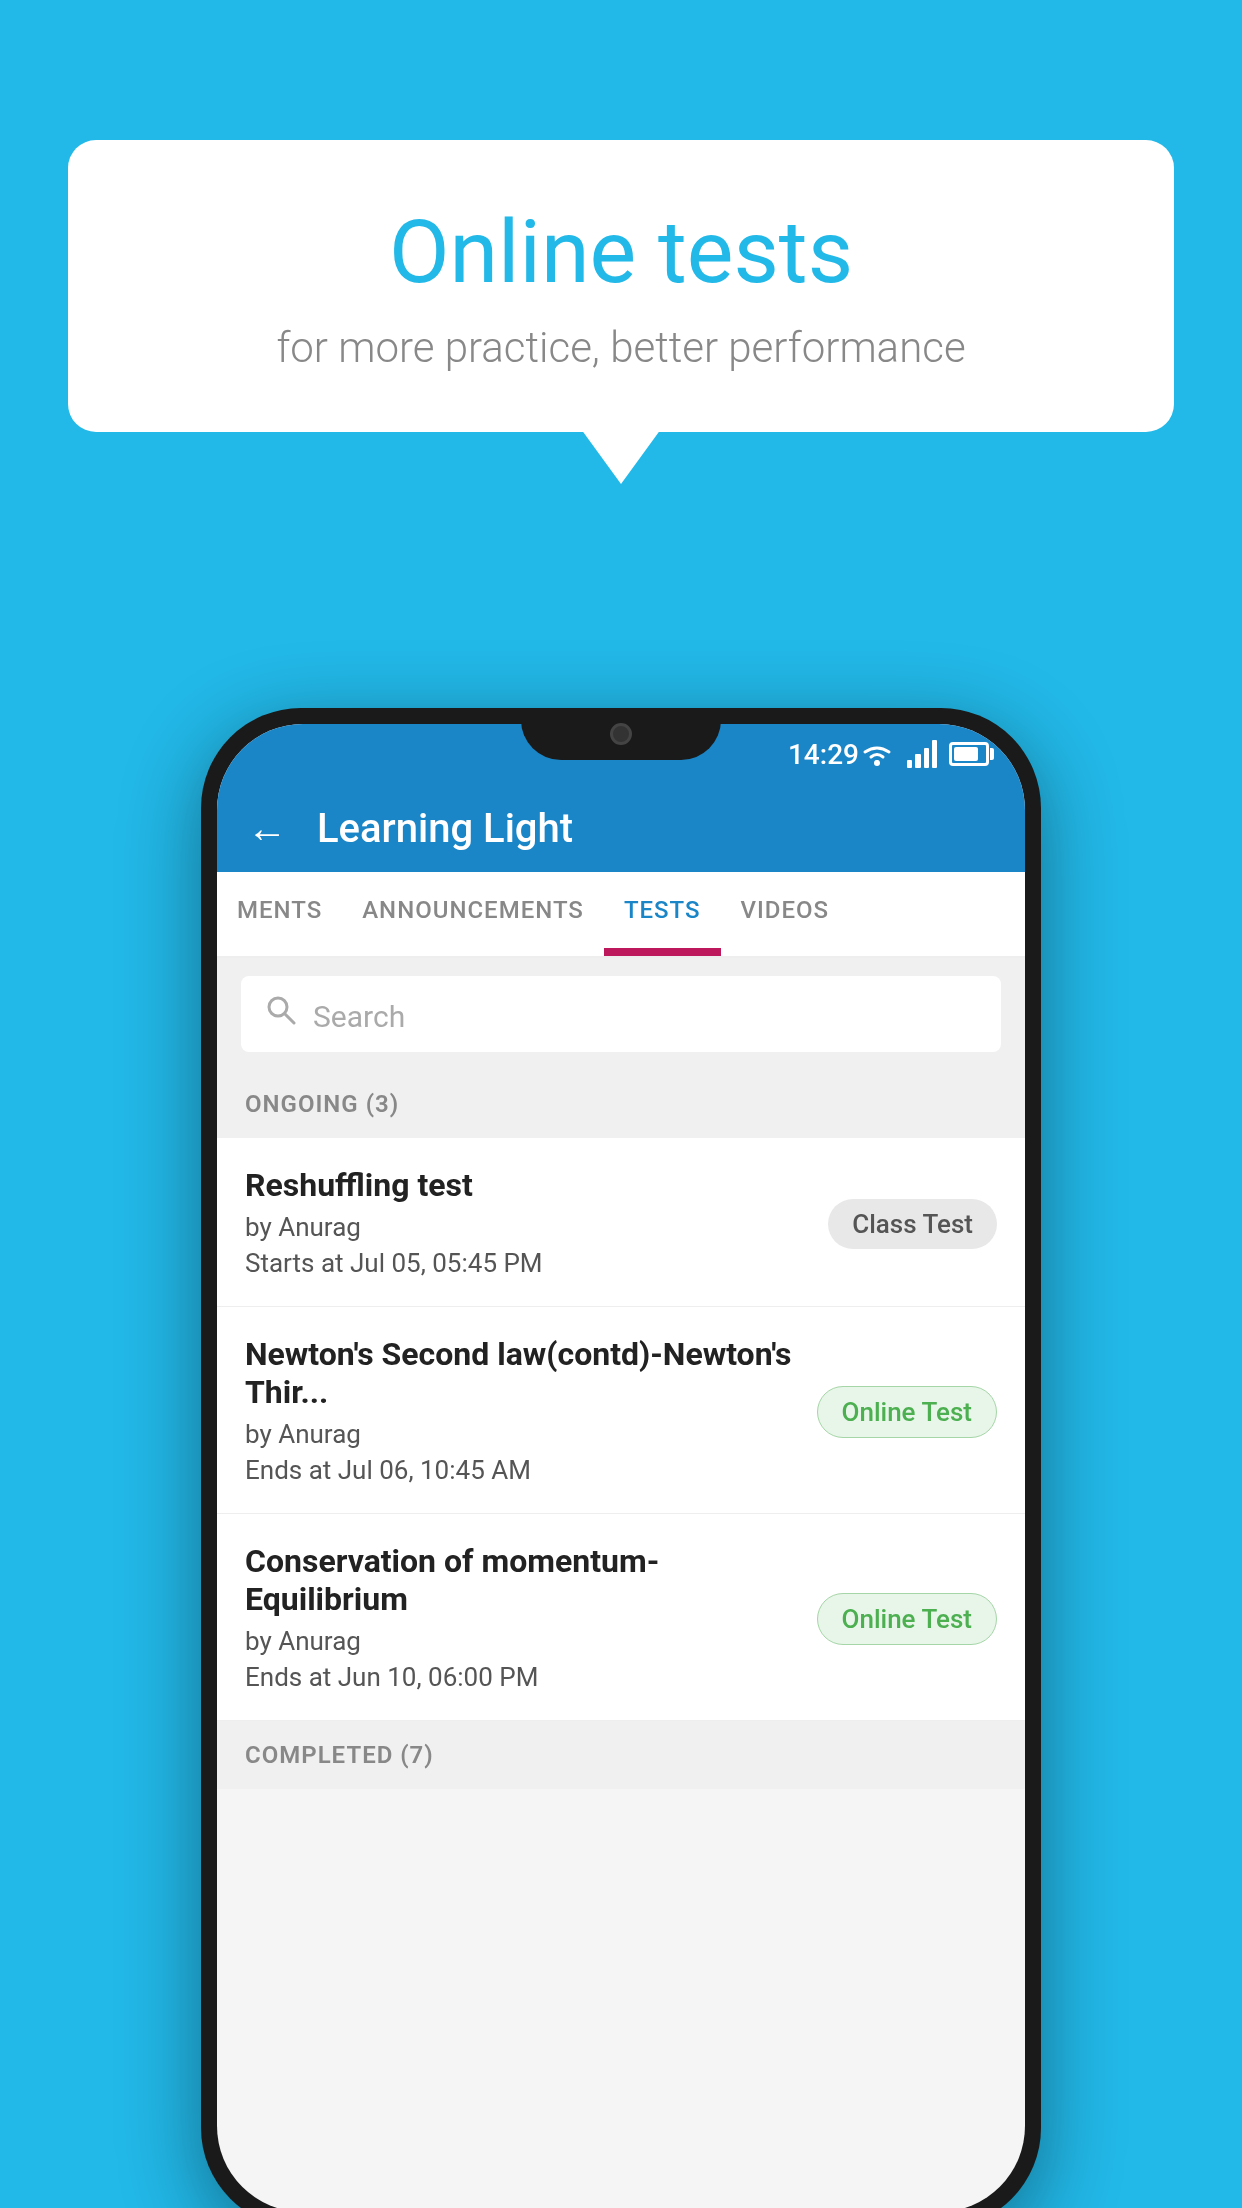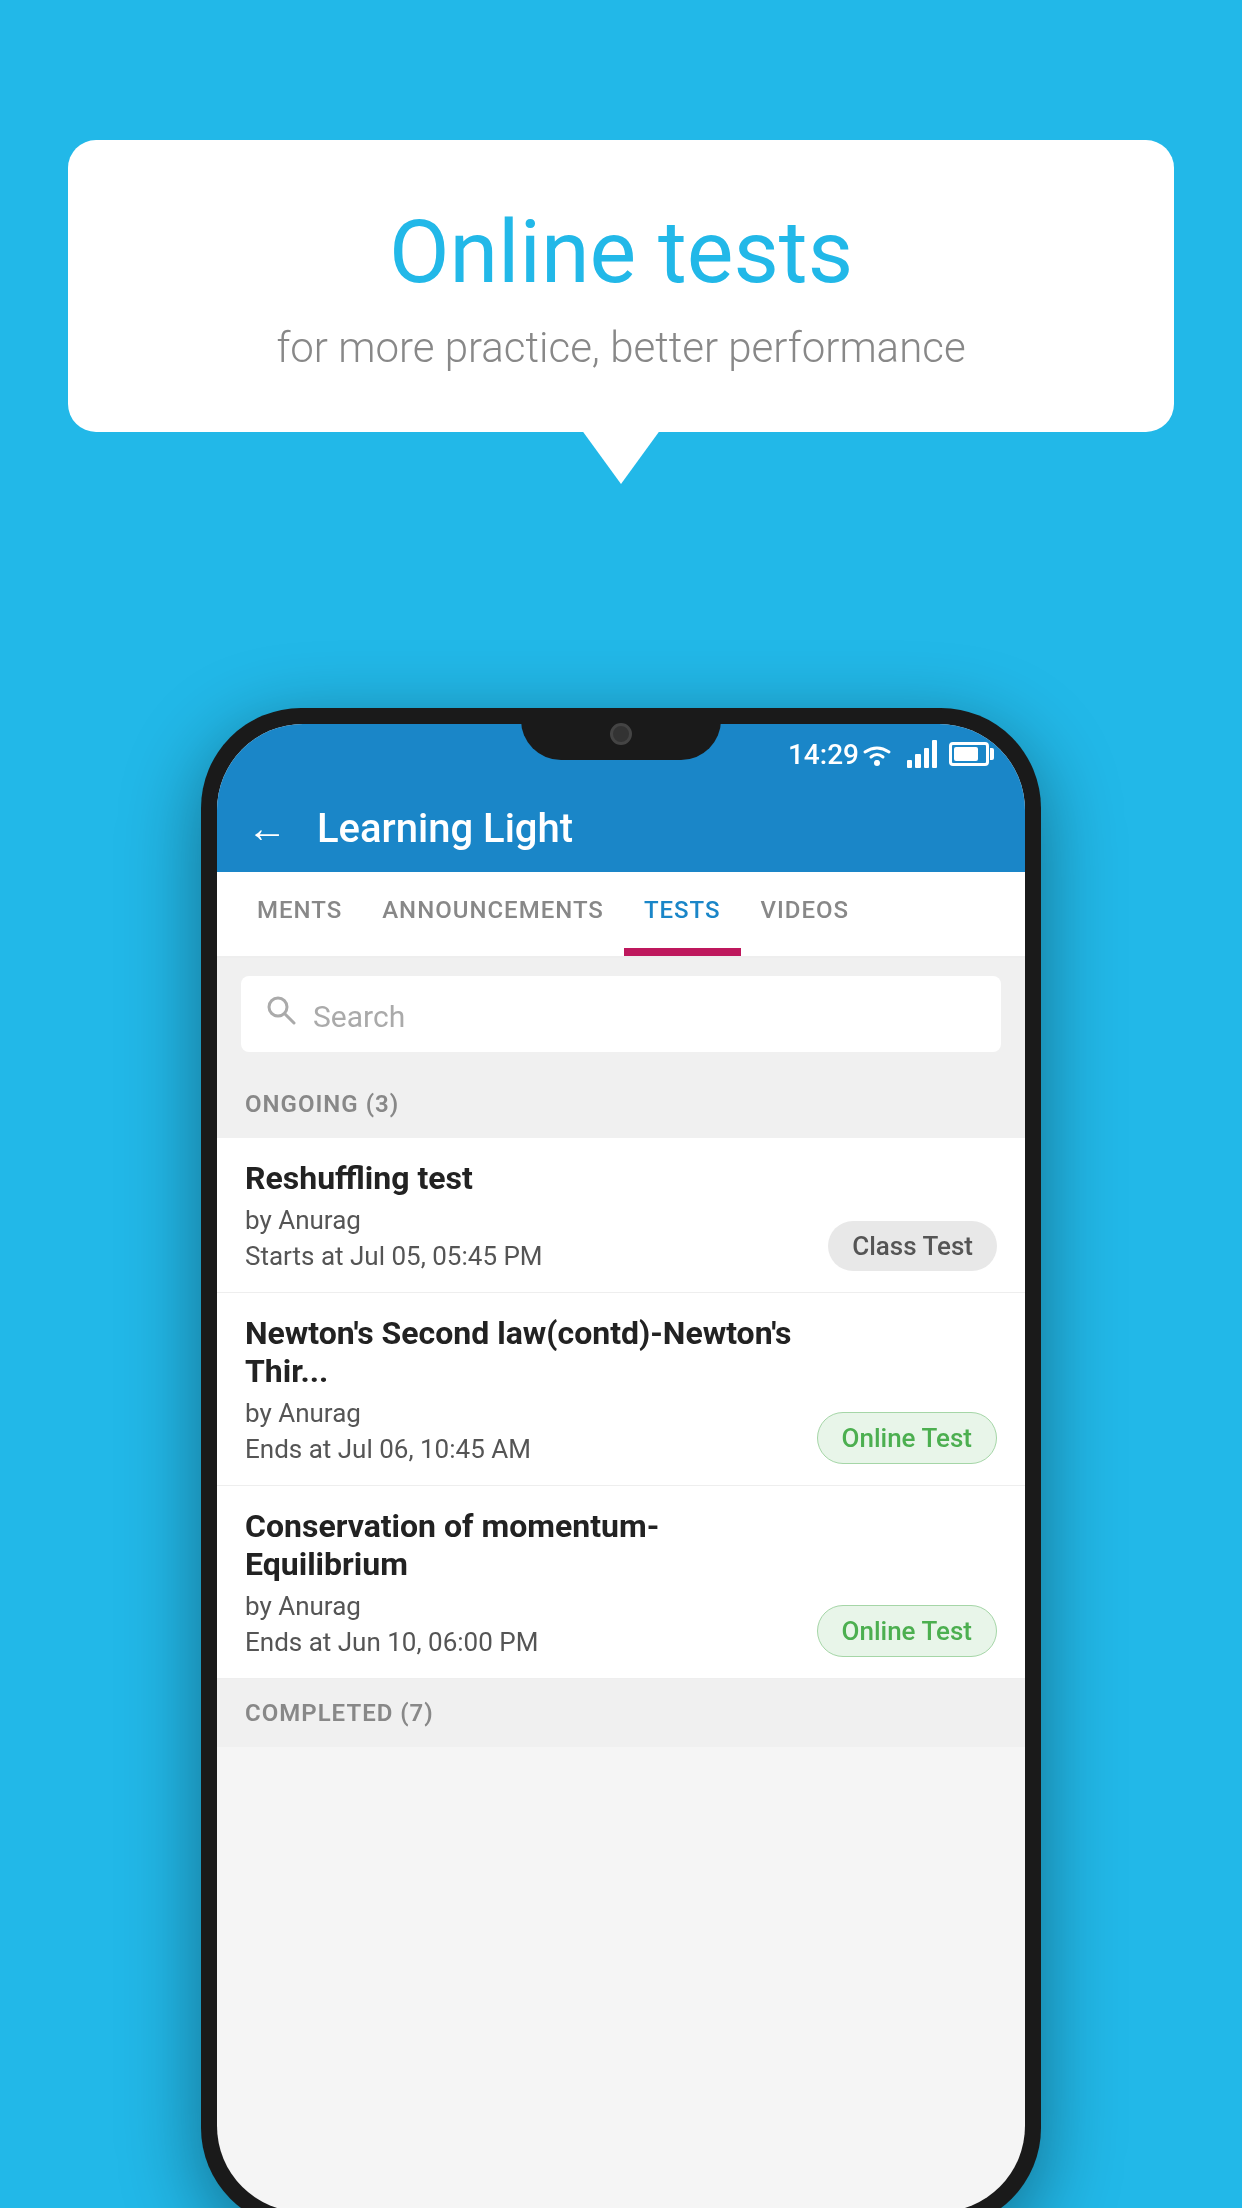--- a/index.html
+++ b/index.html
@@ -193,21 +193,20 @@
       font-size: 40px;
       font-weight: 500;
     }
 
     
     .tabs-container {
       background: white;
       display: flex;
       border-bottom: 2px solid #eee;
       overflow: hidden;
-      padding-left: 20px;
     }
 
     .tab {
       padding: 24px 20px;
       font-size: 24px;
       color: #888;
       font-weight: 500;
       letter-spacing: 1px;
       cursor: pointer;
       text-transform: uppercase;
@@ -253,25 +252,25 @@
       background: #f0f0f0;
       letter-spacing: 1px;
     }
 
     
     .test-list {
       background: white;
     }
 
     .test-item {
-      padding: 21px 28px;
+      padding: 28px 28px;
       border-bottom: 1px solid #eee;
       display: flex;
       justify-content: space-between;
-      align-items: flex-end;
+      align-items: center;
     }
 
     .test-info {
       flex: 1;
       padding-right: 20px;
     }
 
     .test-title {
       font-size: 32px;
       font-weight: 700;

